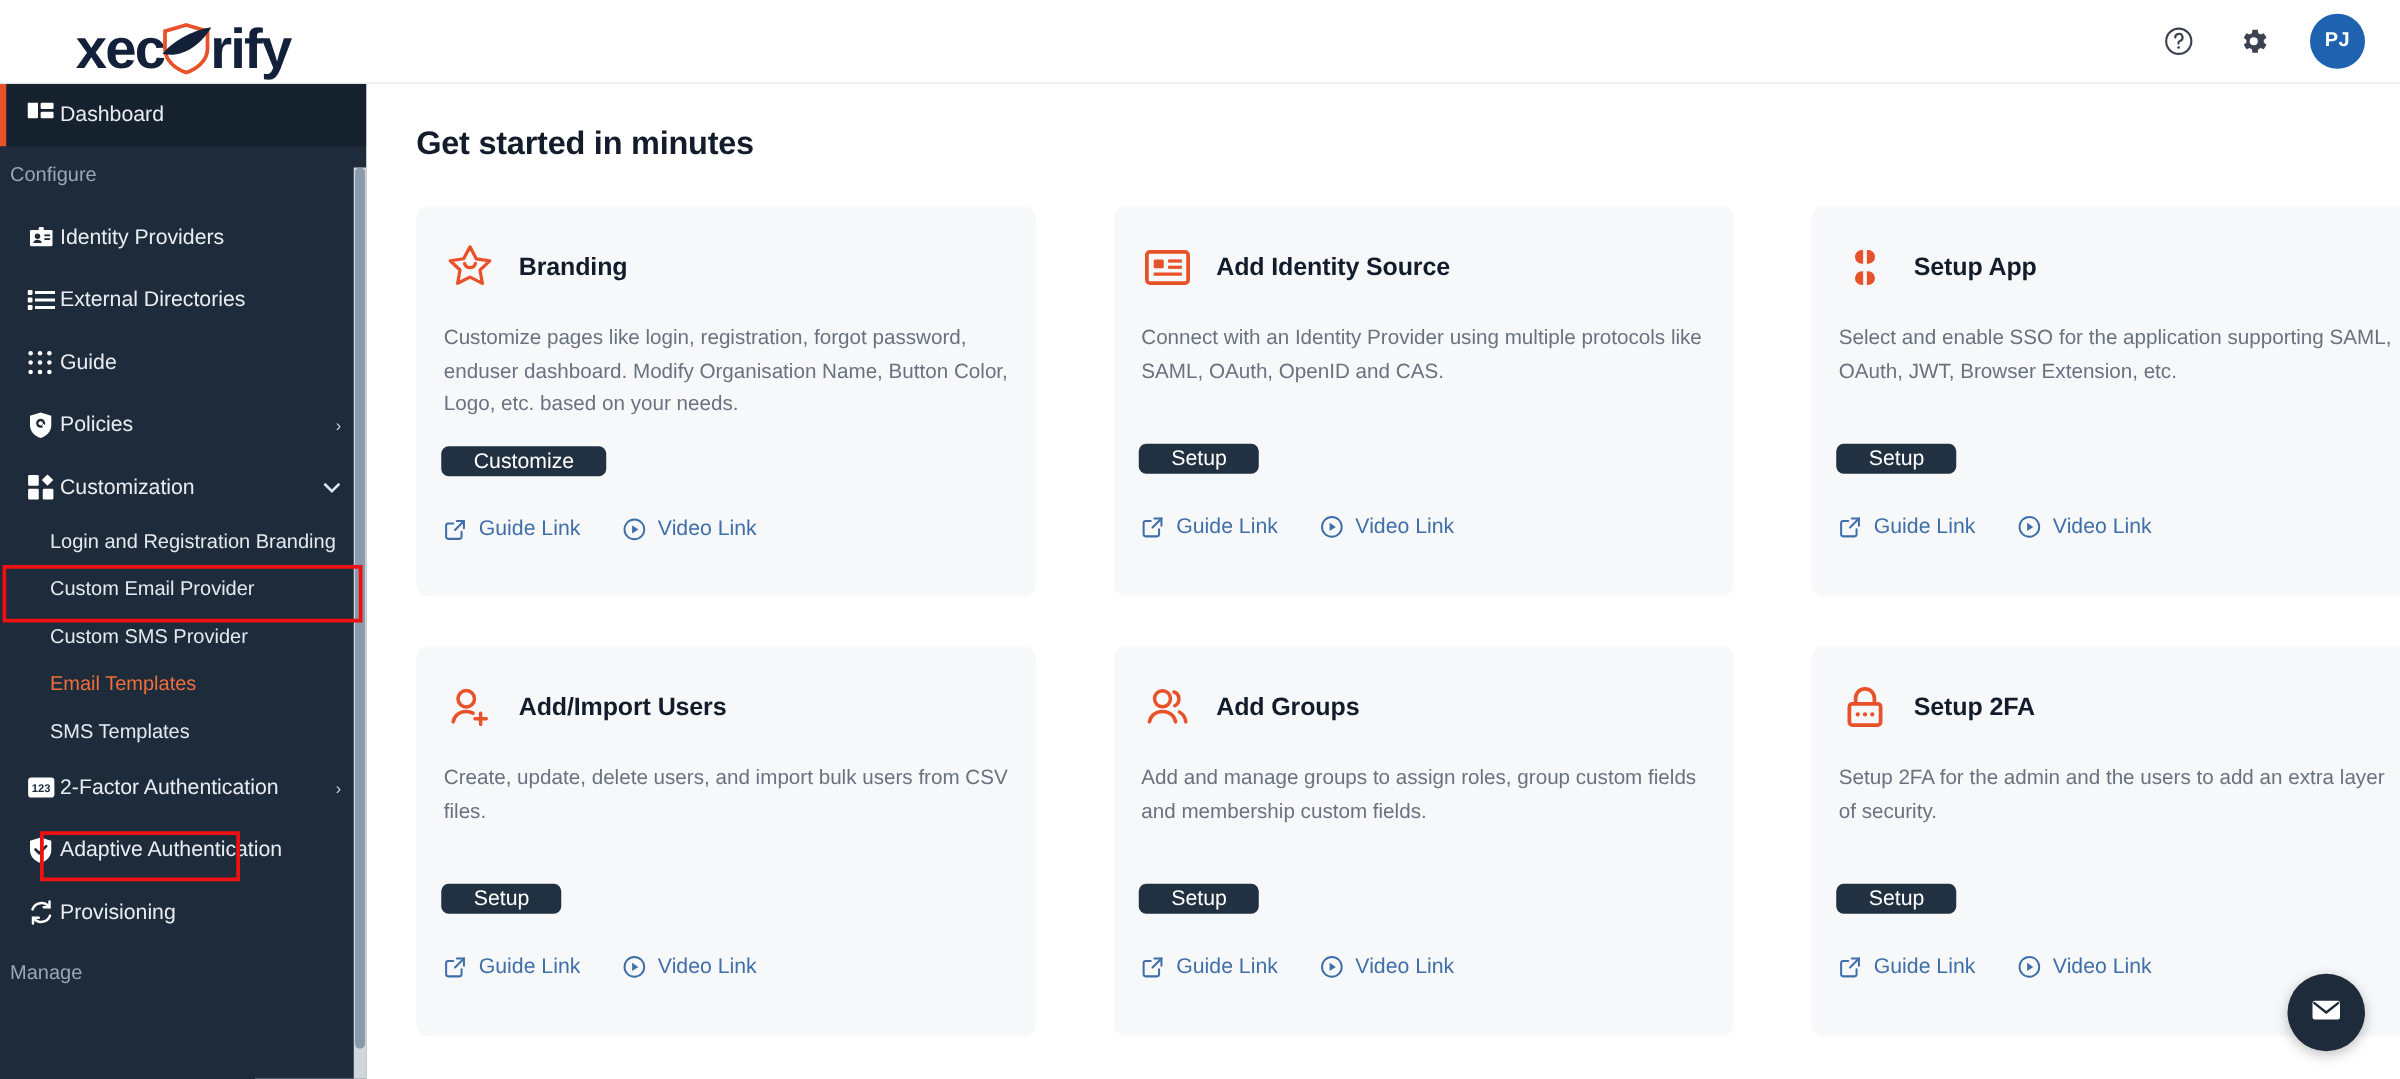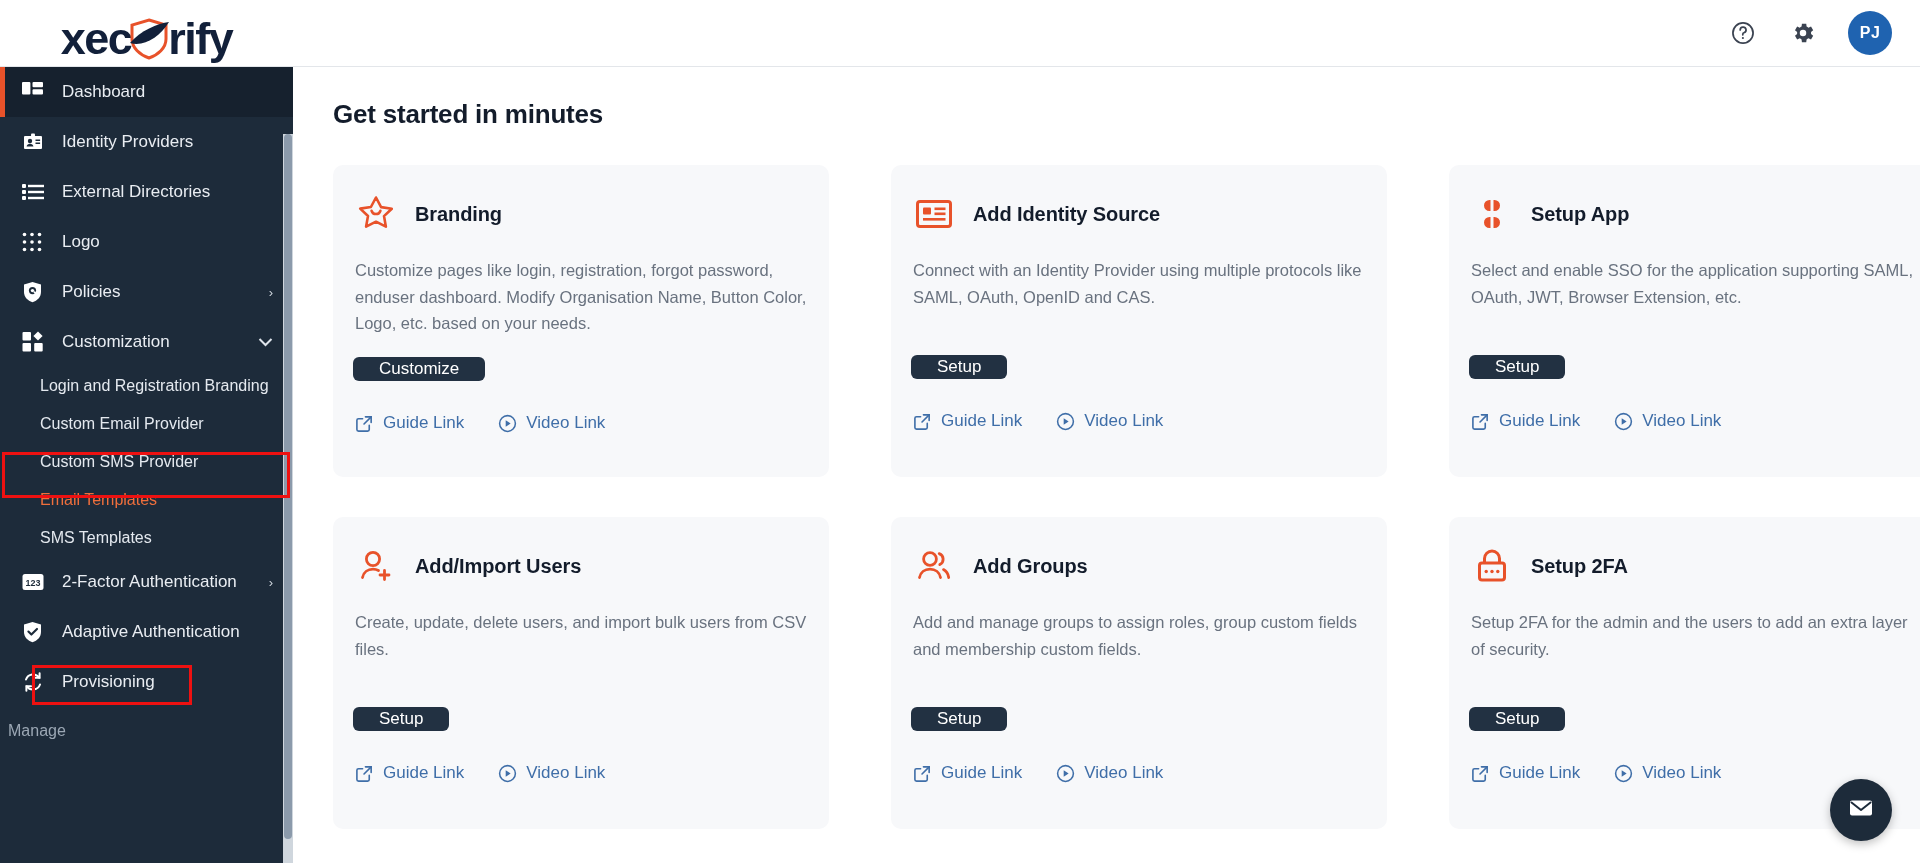--- a/index.html
+++ b/index.html
@@ -81,21 +81,20 @@
     padding: 0 20px 0 22px;
     color: #e9edf2;
     font-size: 17px;
     cursor: pointer;
     position: relative;
     white-space: nowrap;
   }
   .nav-item .ic {
     width: 26px; height: 24px; flex: 0 0 26px;
     display: flex; align-items: center; justify-content: flex-start;
-    margin-right: 14px;
     color: #ffffff;
   }
   .nav-item.active {
     background: #16212e;
   }
   .nav-item.active::before {
     content: ""; position: absolute; left: 0; top: 0;
     width: 5px; height: 100%; background: #e8522a;
   }
   .nav-section {
@@ -265,20 +264,21 @@
       <span class="ic">
         <svg width="21" height="21" viewBox="0 0 20 20" fill="#ffffff">
             <rect x="0" y="0" width="8" height="12" rx="1"></rect>
             <rect x="10" y="0" width="10" height="5" rx="1"></rect>
             <rect x="10" y="7" width="10" height="5" rx="1"></rect>
           </svg>
       </span>
       <span>Dashboard</span>
     </div>
 
+    <div class="nav-section">Configure</div>
 
     <div class="nav-item">
       <span class="ic">
         <svg width="22" height="22" viewBox="0 0 22 22" fill="#ffffff">
             <path d="M3 5h16a1 1 0 0 1 1 1v11a1 1 0 0 1-1 1H3a1 1 0 0 1-1-1V6a1 1 0 0 1 1-1z" fill="#ffffff"></path>
             <circle cx="8" cy="10" r="2.2" fill="#1d2b3a"></circle>
             <path d="M4.6 15.4c.3-1.7 1.7-2.6 3.4-2.6s3.1.9 3.4 2.6z" fill="#1d2b3a"></path>
             <rect x="13.5" y="8.5" width="4.6" height="1.5" fill="#1d2b3a"></rect>
             <rect x="13.5" y="11.5" width="4.6" height="1.5" fill="#1d2b3a"></rect>
             <rect x="9" y="2.5" width="4" height="3" rx="1" fill="#ffffff"></rect>
@@ -308,21 +308,21 @@
             <circle cx="10" cy="2.5" r="1.8"></circle>
             <circle cx="17.5" cy="2.5" r="1.8"></circle>
             <circle cx="2.5" cy="10" r="1.8"></circle>
             <circle cx="10" cy="10" r="1.8"></circle>
             <circle cx="17.5" cy="10" r="1.8"></circle>
             <circle cx="2.5" cy="17.5" r="1.8"></circle>
             <circle cx="10" cy="17.5" r="1.8"></circle>
             <circle cx="17.5" cy="17.5" r="1.8"></circle>
           </svg>
       </span>
-      <span>Logo</span>
+      <span>Guide</span>
     </div>
 
     <div class="nav-item">
       <span class="ic">
         <svg width="21" height="22" viewBox="0 0 21 22" fill="#ffffff">
             <path d="M10.5 1 19 3.6v7.5c0 5-3.6 8.6-8.5 10.2C5.6 19.7 2 16.1 2 11.1V3.6z"></path>
             <circle cx="10.5" cy="9.6" r="3.6" fill="#1d2b3a"></circle>
             <circle cx="10.5" cy="9.6" r="1.7" fill="#ffffff"></circle>
             <rect x="11.4" y="11.3" width="1.9" height="3.6" transform="rotate(-40 11.4 11.3)" fill="#ffffff"></rect>
           </svg>

